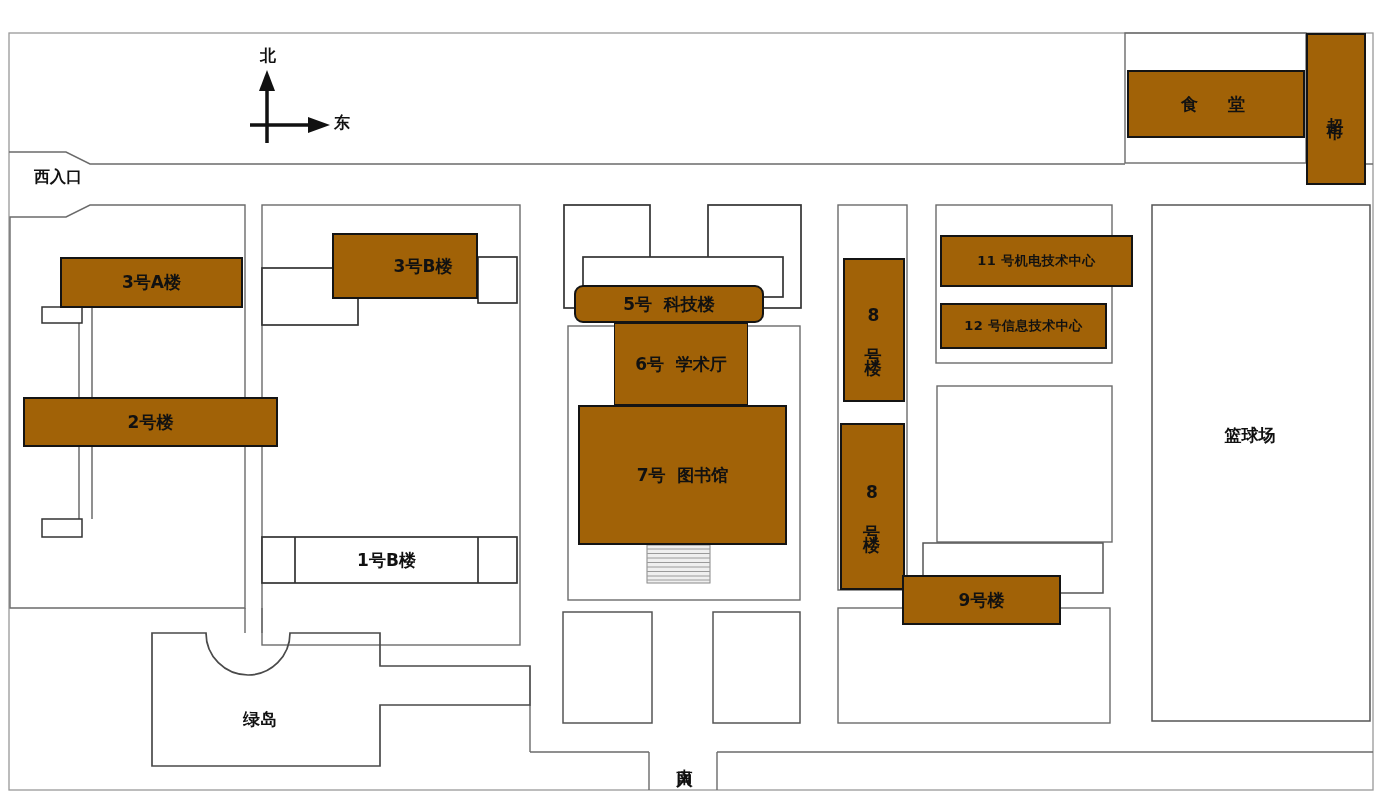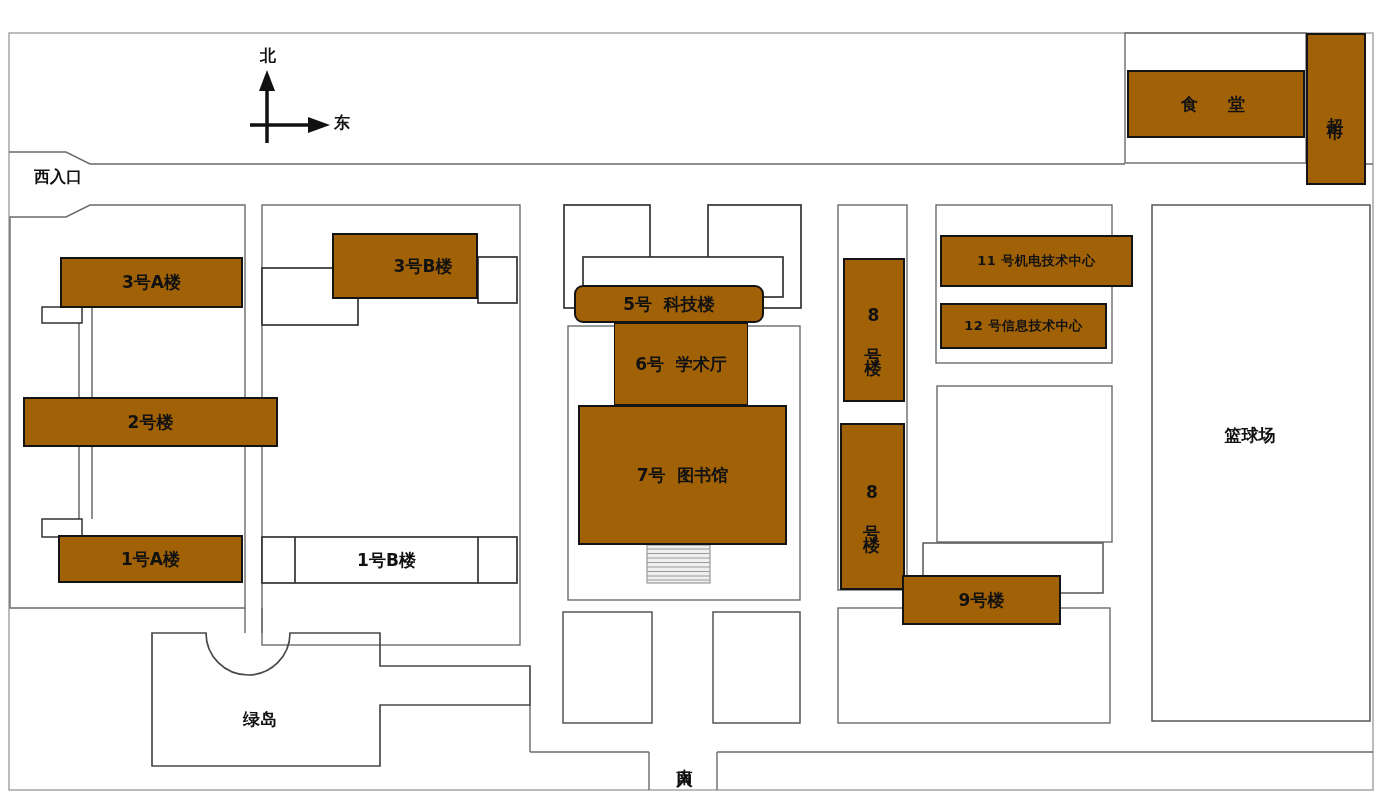--- a/index.html
+++ b/index.html
@@ -71,21 +71,20 @@
 
   <div class="lbl" style="left:256px;top:45px;width:24px;height:22px;font-size:16px;">北</div>
   <div class="lbl" style="left:330px;top:112px;width:24px;height:22px;font-size:16px;">东</div>
 
   <div class="lbl" style="left:22px;top:166px;width:72px;height:22px;font-size:16px;">西入口</div>
   <div class="lbl vt" style="left:670px;top:726px;width:28px;height:66px;font-size:16px;letter-spacing:2px;">南入口</div>
 
   <div class="bld" style="left:60px;top:257px;width:183px;height:51px;">3号A楼</div>
   <div class="bld thickb" style="left:332px;top:233px;width:146px;height:66px;padding-left:36px;">3号B楼</div>
   <div class="bld" style="left:23px;top:397px;width:255px;height:50px;">2号楼</div>
-  <div class="bld" style="left:58px;top:535px;width:185px;height:48px;">1号A楼</div>
   <div class="lbl" style="left:295px;top:537px;width:183px;height:46px;">1号B楼</div>
 
   <div class="bld" style="left:574px;top:285px;width:190px;height:38px;border-radius:9px;">5号  科技楼</div>
   <div class="bld" style="left:614px;top:323px;width:134px;height:82px;border-width:1.8px;">6号  学术厅</div>
   <div class="bld" style="left:578px;top:405px;width:209px;height:140px;text-align:right;">7号  图书馆</div>
 
   <div class="bld vt thickb" style="left:843px;top:258px;width:62px;height:144px;letter-spacing:10px;">8号楼</div>
   <div class="bld vt thickb" style="left:840px;top:423px;width:65px;height:167px;letter-spacing:10px;">8号楼</div>
   <div class="bld sm" style="left:940px;top:235px;width:193px;height:52px;">11 号机电技术中心</div>
   <div class="bld sm" style="left:940px;top:303px;width:167px;height:46px;">12 号信息技术中心</div>

